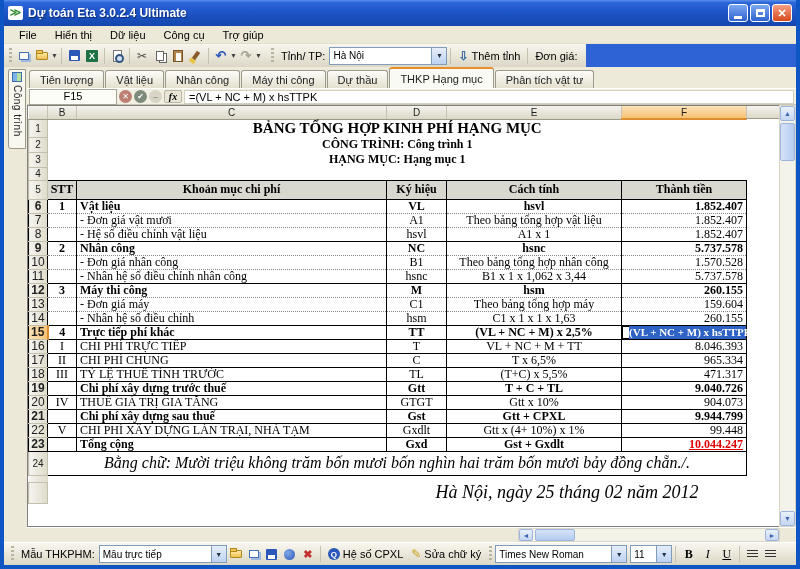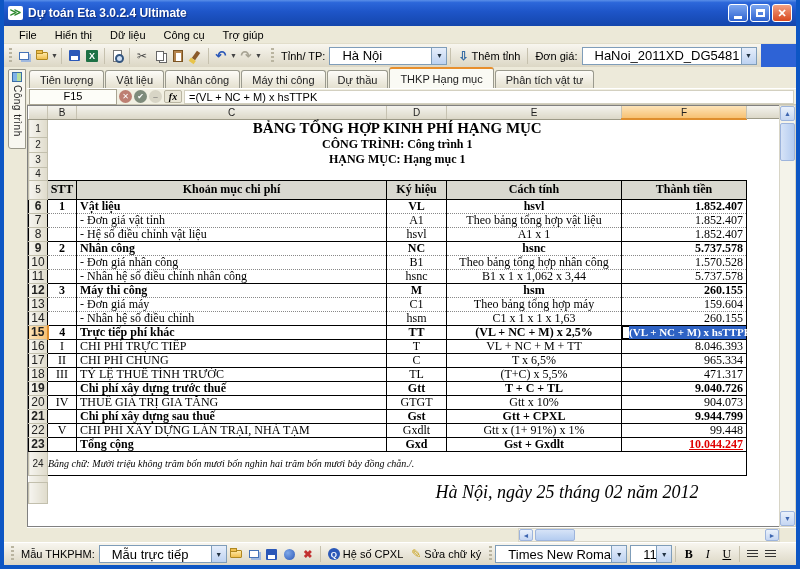--- a/index.html
+++ b/index.html
@@ -51,21 +51,21 @@
   .glyph-cut { color:#444; font-size:12px; }
   .ic-copy { width:8px; height:10px; background:#fff; border:1px solid #666; box-shadow:3px 2px 0 -1px #fff,3px 2px 0 #666; }
   .ic-paste { width:10px; height:12px; background:#B5854F; border:1px solid #7A5322; position:relative; }
   .ic-paste::after { content:""; position:absolute; left:2px; top:2px; width:5px; height:8px; background:#fff; }
   .ic-brush { width:4px; height:9px; background:#8A5A2A; position:relative; transform:rotate(35deg); }
   .ic-brush::after { content:""; position:absolute; left:-1px; bottom:-4px; width:6px; height:4px; background:#E8C44A; }
   .glyph-undo { color:#2B58B8; font-weight:bold; font-size:13px; }
   .glyph-redo { color:#A8A494; font-weight:bold; font-size:13px; }
   .tlabel { font-size:11px; padding:0 4px; white-space:nowrap; }
   .combo { height:18px; background:#fff; border:1px solid #7F9DB9; display:flex; align-items:center; flex:none; }
-  .combo .cval { flex:1; font-size:13px; padding:0 12px; white-space:nowrap; overflow:hidden; }
+  .combo .cval { flex:1; font-size:10px; padding:0 3px; white-space:nowrap; overflow:hidden; }
   .combo .cbtn { width:15px; height:100%; background:linear-gradient(180deg,#E6EEFB,#BDD2F1);
     border-left:1px solid #7F9DB9; display:flex; align-items:center; justify-content:center;
     font-size:7px; color:#234; flex:none; }
   .ic-addprov { color:#3A6EA5; font-size:12px; font-weight:bold; }
   .toolbtn { display:flex; align-items:center; gap:3px; font-size:11px; padding:1px 4px; white-space:nowrap; }
   .bluefill { flex:1; background:#2E63D6; }
 
   
   .main { flex:1; display:flex; min-height:0; background:#3b82f6; }
   .leftstrip { width:23px; flex:none; position:relative; background:#ECE9D8; }
@@ -130,21 +130,21 @@
   tr.dr td.cE { text-align:center; white-space:nowrap; }
   tr.dr td.cF { text-align:right; padding-right:3px; }
   tr.dr.dot td { border-top:1px dotted #888; }
   tr.dr.sol td { border-top:1px solid #000; }
   tr.dr.bold td { font-weight:bold; }
   tr.last td { border-bottom:1px solid #000; }
   td.redval { color:#E00000; text-decoration:underline; font-weight:bold; }
   td.f15 { padding:0 !important; box-shadow:inset 0 0 0 1px #000; }
   .selcell { height:13px; margin-left:7px; background:#2E62C4; color:#fff; font-weight:bold;
     font-size:11px; display:flex; align-items:center; justify-content:center; white-space:nowrap; }
-  tr.words td.wcell { height:24px; border:1px solid #000; font-size:10px; font-style:italic; }
+  tr.words td.wcell { height:24px; border:1px solid #000; font-size:16px; font-style:italic; text-align:center; }
   tr.filler td { height:7px; border:none; }
   tr.daterow td.dcell { height:18px; border:none; font-size:18px; font-style:italic;
     text-align:right; padding-right:48px; }
 
   
   .vscroll { width:17px; flex:none; background:#F4F3EA; border:1px solid #D8D5C6; display:flex;
     flex-direction:column; align-items:center; }
   .sbtn { width:15px; height:15px; background:linear-gradient(180deg,#EAF1FB,#C5D6F2); border:1px solid #9DB4DC;
     border-radius:2px; color:#3E66B0; font-size:7px; display:flex; align-items:center; justify-content:center; flex:none; }
   .vthumb { width:15px; height:38px; margin-top:2px; background:linear-gradient(90deg,#D6E3F7,#B4CCF0);
@@ -256,26 +256,20 @@
             <span>▼</span>
           </span>
       </span>
       <span class="tsep"></span>
       <span class="toolbtn">
         <span class="ic-addprov">⇩</span>
         <span>Thêm tỉnh</span>
       </span>
       <span class="tsep"></span>
       <span class="tlabel">Đơn giá:</span>
-      <span class="combo" style="width:175px;">
-        <span class="cval">HaNoi_2011XD_DG5481</span>
-        <span class="cbtn">
-            <span>▼</span>
-          </span>
-      </span>
     </div>
     <div class="bluefill"></div>
   </div>
 
   <div class="main">
     <div class="leftstrip">
       <div class="vtab">
         <span class="vicon"></span>
         <span class="vtext">Công trình</span>
       </div>
@@ -359,21 +353,21 @@
                   <td class="rh">6</td>
                   <td class="cB">1</td>
                   <td class="cC">Vật liệu</td>
                   <td class="cD">VL</td>
                   <td class="cE">hsvl</td>
                   <td class="cF">1.852.407</td>
                 </tr>
             <tr class="dr dot">
                   <td class="rh">7</td>
                   <td class="cB"></td>
-                  <td class="cC">- Đơn giá vật tỉnh</td>
+                  <td class="cC">- Đơn giá vật mươi</td>
                   <td class="cD">A1</td>
                   <td class="cE">Theo bảng tổng hợp vật liệu</td>
                   <td class="cF">1.852.407</td>
                 </tr>
             <tr class="dr dot">
                   <td class="rh">8</td>
                   <td class="cB"></td>
                   <td class="cC">- Hệ số điều chỉnh vật liệu</td>
                   <td class="cD">hsvl</td>
                   <td class="cE">A1 x 1</td>
@@ -483,21 +477,21 @@
                   <td class="cC">Chi phí xây dựng sau thuế</td>
                   <td class="cD">Gst</td>
                   <td class="cE">Gtt + CPXL</td>
                   <td class="cF">9.944.799</td>
                 </tr>
             <tr class="dr sol">
                   <td class="rh">22</td>
                   <td class="cB">V</td>
                   <td class="cC">CHI PHÍ XÂY DỰNG LÁN TRẠI, NHÀ TẠM</td>
                   <td class="cD">Gxdlt</td>
-                  <td class="cE">Gtt x (1+ 91%) x 1%</td>
+                  <td class="cE">Gtt x (4+ 10%) x 1%</td>
                   <td class="cF">99.448</td>
                 </tr>
             <tr class="dr sol bold last">
                   <td class="rh">23</td>
                   <td class="cB"></td>
                   <td class="cC">Tổng cộng</td>
                   <td class="cD">Gxd</td>
                   <td class="cE">Gst + Gxdlt</td>
                   <td class="cF redval">10.044.247</td>
                 </tr>

